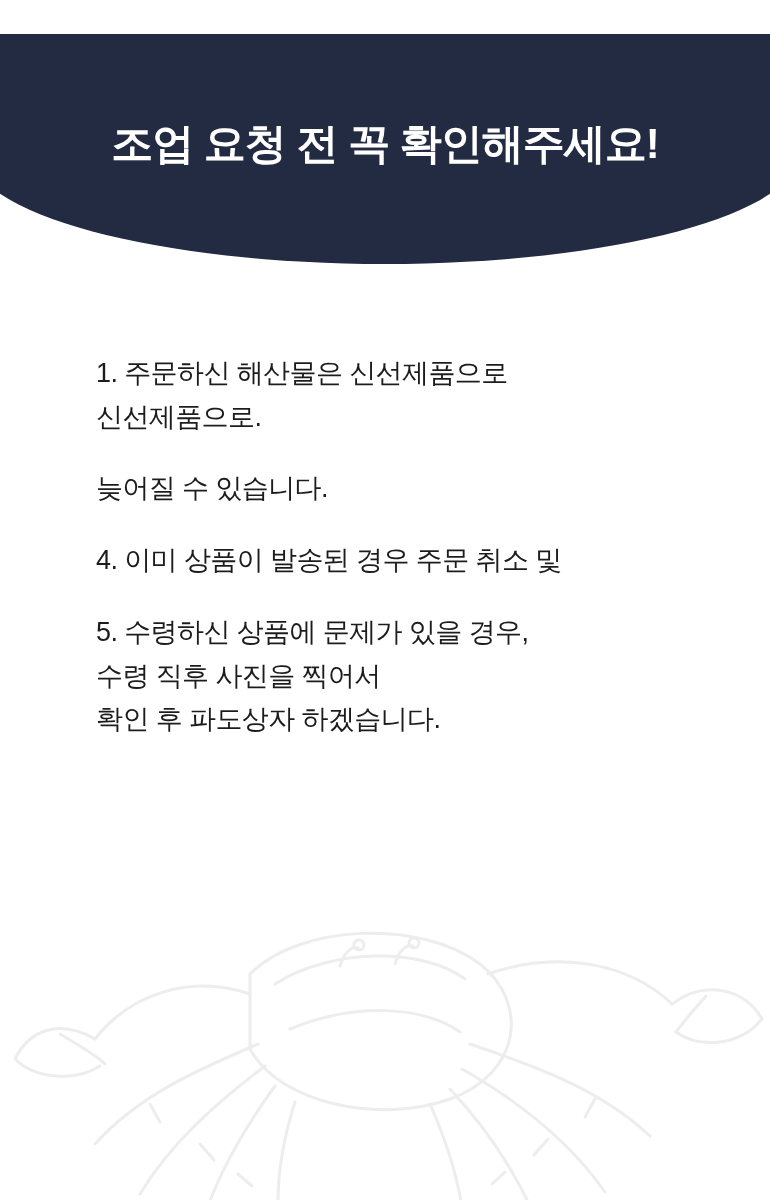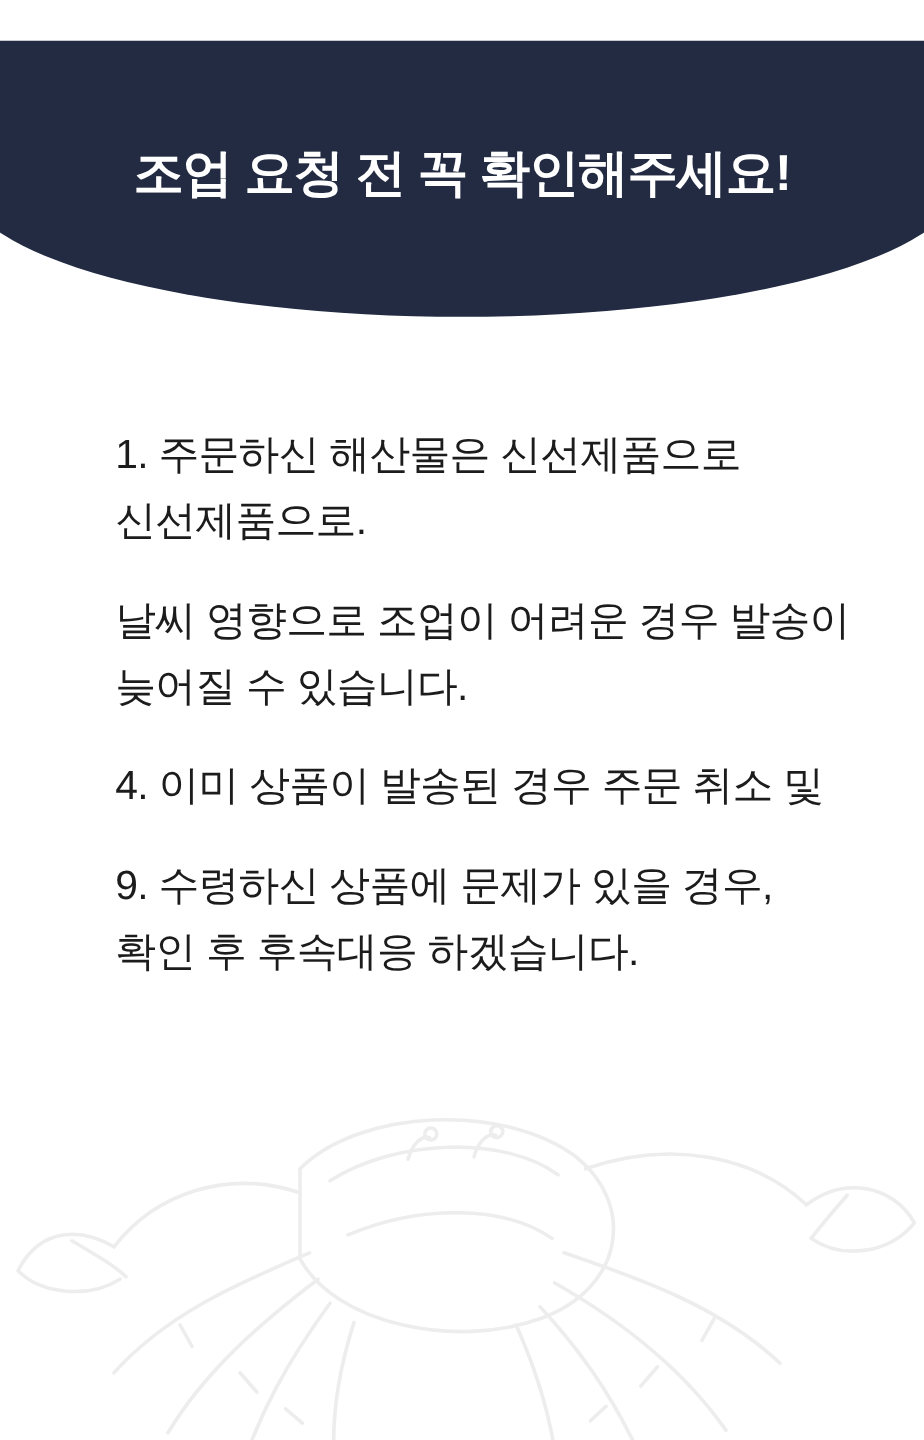--- a/index.html
+++ b/index.html
@@ -77,21 +77,21 @@
     z-index: 2;
   }
   .notice-item {
     margin-bottom: 28px;
   }
   .notice-item:last-child {
     margin-bottom: 0;
   }
   .notice-line {
     color: #1c1c1c;
-    font-size: 34px;
+    font-size: 27px;
     line-height: 1.62;
     letter-spacing: -0.6px;
     white-space: nowrap;
   }
 </style>
 </head>
 <body>
 
 <div class="page">
 
@@ -142,28 +142,28 @@
   <div class="header-title">조업 요청 전 꼭 확인해주세요!</div>
 
   <div class="notice-list">
 
     <div class="notice-item">
       <div class="notice-line">1. 주문하신 해산물은 신선제품으로</div>
       <div class="notice-line">신선제품으로.</div>
     </div>
 
     <div class="notice-item">
-      <div class="notice-line">날씨 영향으로 조업이 어려운 경우 발송이</div>
       <div class="notice-line">늦어질 수 있습니다.</div>
     </div>
 
 
     <div class="notice-item">
       <div class="notice-line">4. 이미 상품이 발송된 경우 주문 취소 및</div>
     </div>
 
     <div class="notice-item">
-      <div class="notice-line">9. 수령하신 상품에 문제가 있을 경우,</div>
-      <div class="notice-line">확인 후 후속대응 하겠습니다.</div>
+      <div class="notice-line">5. 수령하신 상품에 문제가 있을 경우,</div>
+      <div class="notice-line">수령 직후 사진을 찍어서</div>
+      <div class="notice-line">확인 후 파도상자 하겠습니다.</div>
     </div>
 
   </div>
 </div>
 
 </body></html>

